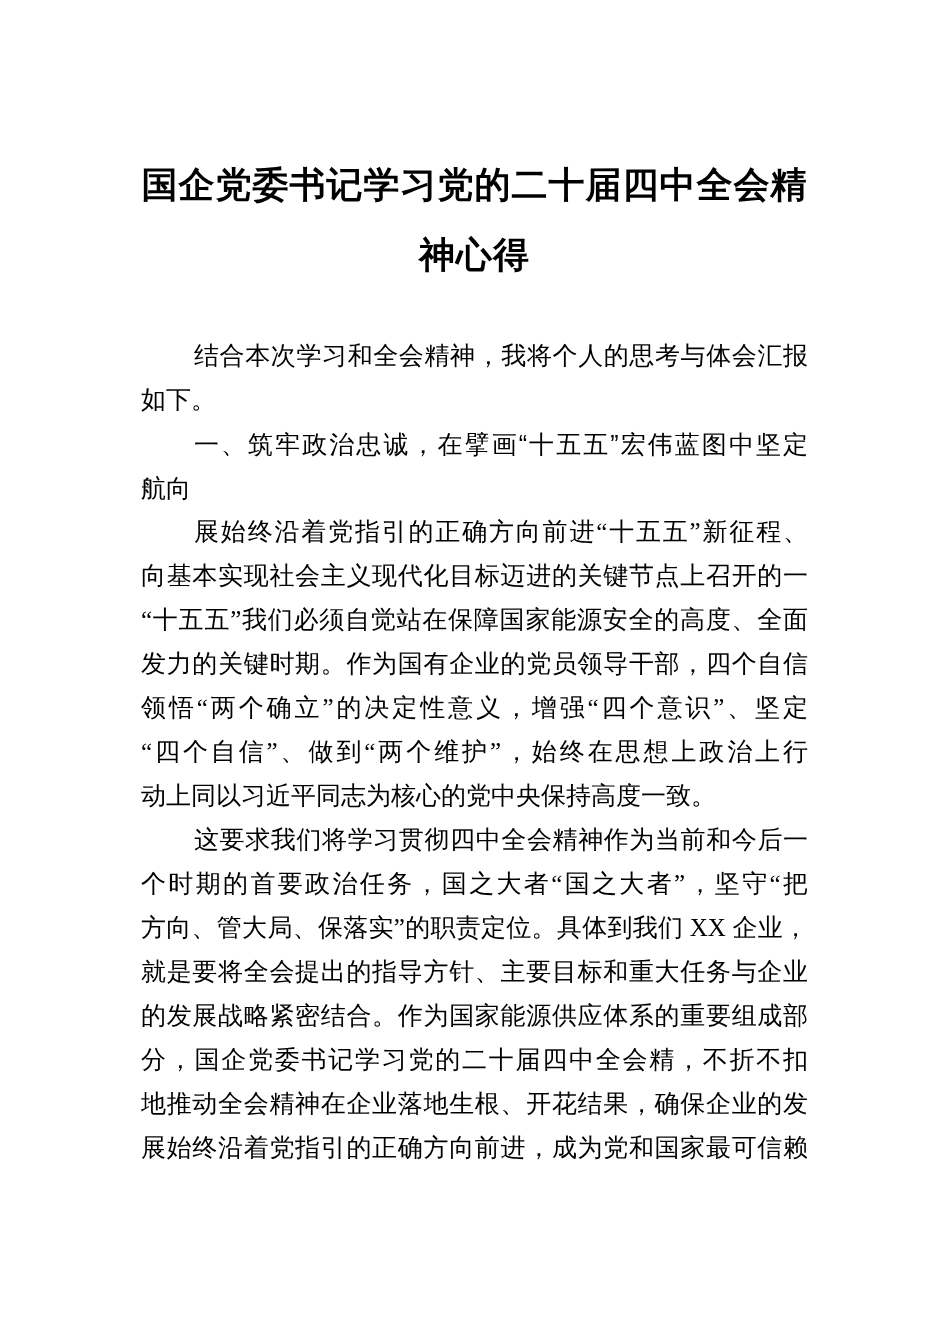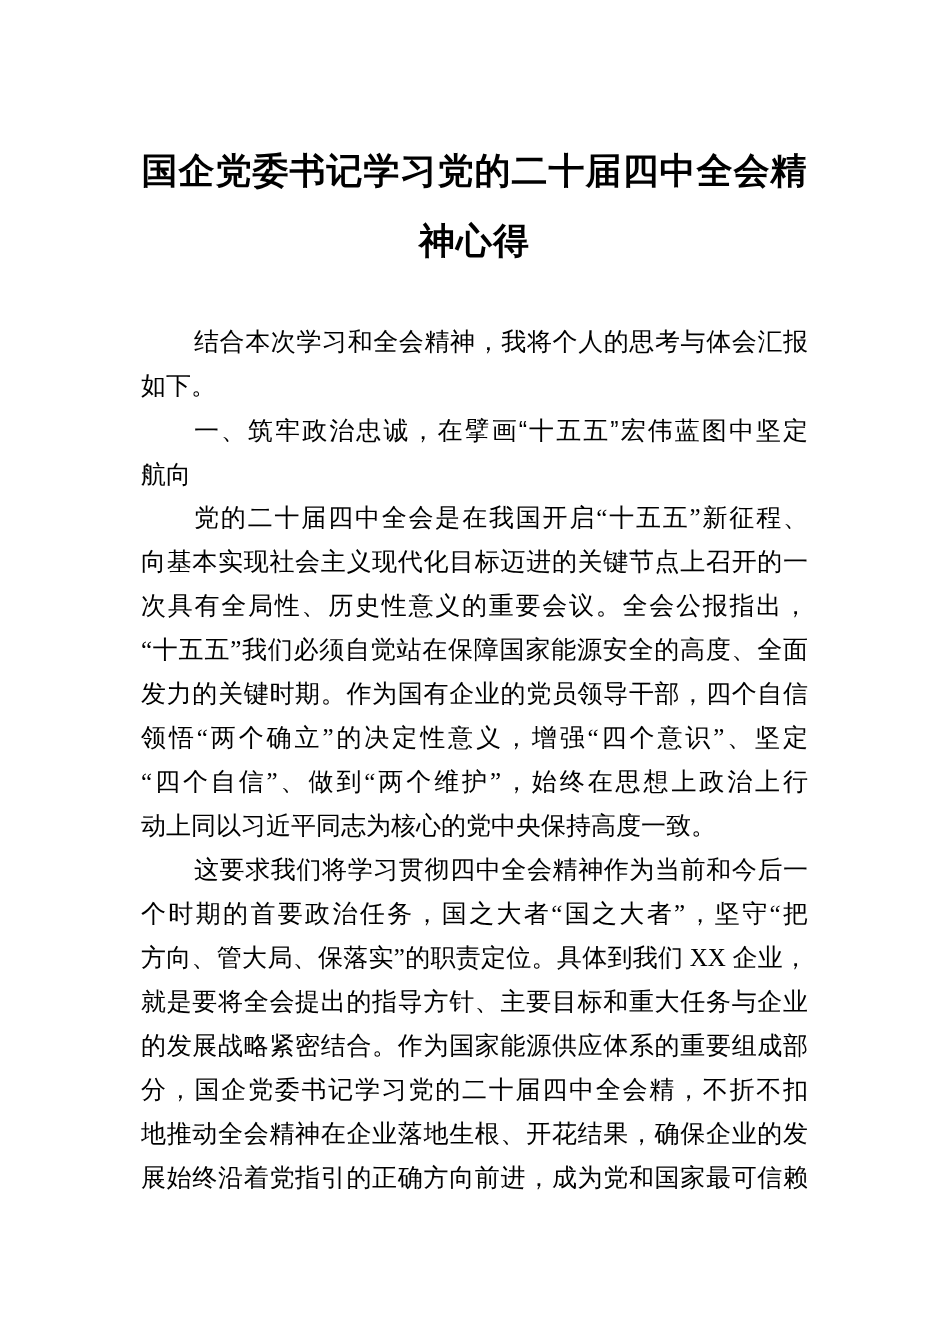--- a/index.html
+++ b/index.html
@@ -12,21 +12,21 @@
     width: 950px;
     height: 1344px;
     background: #ffffff;
     color: #000000;
     overflow: hidden;
     font-family: "Liberation Serif", serif;
   }
   .content {
     position: absolute;
     left: 141px;
-    top: 136px;
+    top: 150px;
     width: 667px;
   }
   .title {
     margin: 0 0 44px 0;
     padding: 0;
     font-family: "Liberation Serif", serif;
     font-weight: bold;
     font-size: 36px;
     line-height: 70px;
     text-align: center;
@@ -74,23 +74,22 @@
       <div class="bline first">结合本次学习和全会精神，我将个人的思考与体会汇报</div>
       <div class="bline end">如下。</div>
     </div>
 
     <div class="para">
       <div class="hline first">一、筑牢政治忠诚，在擘画“十五五”宏伟蓝图中坚定</div>
       <div class="hline end">航向</div>
     </div>
 
     <div class="para">
-      <div class="bline first">党的二十届四中全会是在我国开启“十五五”新征程、</div>
+      <div class="bline first">展始终沿着党指引的正确方向前进“十五五”新征程、</div>
       <div class="bline">向基本实现社会主义现代化目标迈进的关键节点上召开的一</div>
-      <div class="bline">次具有全局性、历史性意义的重要会议。全会公报指出，</div>
       <div class="bline">“十五五”我们必须自觉站在保障国家能源安全的高度、全面</div>
       <div class="bline">发力的关键时期。作为国有企业的党员领导干部，四个自信</div>
       <div class="bline">领悟“两个确立”的决定性意义，增强“四个意识”、坚定</div>
       <div class="bline">“四个自信”、做到“两个维护”，始终在思想上政治上行</div>
       <div class="bline end">动上同以习近平同志为核心的党中央保持高度一致。</div>
     </div>
 
     <div class="para">
       <div class="bline first">这要求我们将学习贯彻四中全会精神作为当前和今后一</div>
       <div class="bline">个时期的首要政治任务，国之大者“国之大者”，坚守“把</div>

